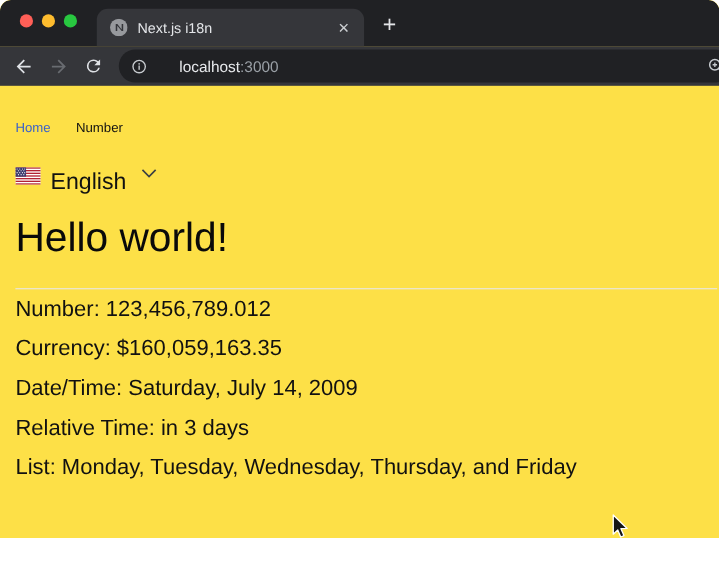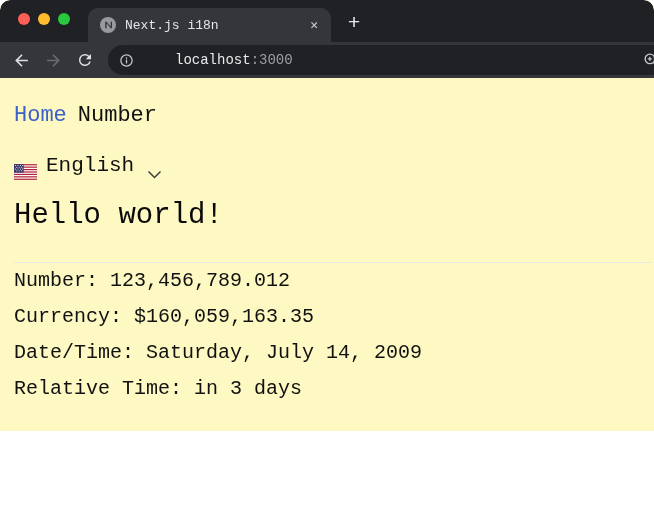--- a/index.html
+++ b/index.html
@@ -1,17 +1,17 @@
 <!DOCTYPE html>
 <html><head>
 <meta charset="utf-8">
 <style>
   html,body{margin:0;padding:0;background:#ffffff;}
   body{width:654px;height:532px;font-family:"Liberation Sans","DejaVu Sans",sans-serif;overflow:hidden;}
-  .window{position:relative;width:654px;height:431px;background:#fef9c3;border-radius:10px 10px 0 0;overflow:hidden;font-family:Liberation Mono, monospace;}
+  .window{position:relative;width:654px;height:489px;background:#fde047;border-radius:10px 10px 0 0;overflow:hidden;}
 
   
   .tabbar{position:relative;height:42px;background:#202124;border-radius:10px 10px 0 0;}
   .traffic{position:absolute;left:18px;top:13px;display:flex;gap:8px;}
   .light{width:12px;height:12px;border-radius:50%;display:inline-block;}
   .light.red{background:#ff5f57;}
   .light.yellow{background:#febc2e;}
   .light.green{background:#28c840;}
   .tab{position:absolute;left:88px;bottom:0;width:243px;height:34px;background:#35363a;
        border-radius:10px 10px 0 0;display:flex;align-items:center;padding:0 8px 0 12px;box-sizing:border-box;}
@@ -19,34 +19,34 @@
   .tab-title{margin-left:9px;font-size:13px;color:#e4e6e9;white-space:nowrap;overflow:hidden;flex:1;}
   .tab-close{color:#cdd0d3;font-size:13px;line-height:13px;padding:3px 5px;border-radius:4px;cursor:default;}
   .newtab{position:absolute;left:340px;bottom:5px;width:28px;height:28px;display:flex;align-items:center;justify-content:center;
           color:#e3e5e8;font-size:21px;font-weight:400;border-radius:50%;}
 
   
   .toolbar{height:36px;background:#35363a;display:flex;align-items:center;padding:0 0 0 8px;}
   .navbtn{width:26px;height:26px;display:flex;align-items:center;justify-content:center;border-radius:50%;margin-right:6px;flex:0 0 auto;}
   .urlpill{flex:1;height:30px;background:#202124;border-radius:15px;display:flex;align-items:center;
            padding-left:11px;margin-left:4px;margin-right:-12px;font-size:14px;color:#e8eaed;}
-  .url-host{margin-left:21px;white-space:nowrap;padding-left:20px;}
+  .url-host{margin-left:9px;white-space:nowrap;padding-left:20px;}
   .url-port{color:#9aa0a6;white-space:nowrap;}
   .zoombtn{margin-left:auto;margin-right:6px;display:flex;align-items:center;}
 
   
   .page{padding:26px 14px 0 14px;color:#111;}
-  .nav{display:flex;gap:11px;font-size:22px;line-height:24px;}
+  .nav{display:flex;gap:23px;font-size:12px;line-height:24px;}
   .nav a{text-decoration:none;}
   .nav a.active{color:#3b62c9;}
   .nav a.plain{color:#111;}
-  .lang{margin-top:24px;display:flex;align-items:flex-end;font-size:21px;line-height:28px;color:#111;cursor:default;}
+  .lang{margin-top:24px;display:flex;align-items:flex-start;font-size:21px;line-height:28px;color:#111;cursor:default;}
   .lang .flag{margin-right:9px;display:flex;}
   .lang .chev{margin-left:12px;display:flex;}
-  h1.heading{margin:16px 0 0 0;font-size:29px;line-height:40px;font-weight:400;color:#0a0a0a;}
+  h1.heading{margin:16px 0 0 0;font-size:37px;line-height:40px;font-weight:400;color:#0a0a0a;}
   hr.divider{border:none;border-top:1px solid #e8e8e8;margin:26px -12px 0 0;}
   .lines{font-size:20px;line-height:36px;color:#111;}
   .line{white-space:nowrap;}
 
   .cursor{position:absolute;left:556px;top:467px;pointer-events:none;}
 </style>
 </head>
 <body>
 
 <div class="window">
@@ -154,20 +154,21 @@
 
     <h1 class="heading">Hello world!</h1>
 
     <hr class="divider">
 
     <div class="lines">
       <div class="line">Number: 123,456,789.012</div>
       <div class="line">Currency: $160,059,163.35</div>
       <div class="line">Date/Time: Saturday, July 14, 2009</div>
       <div class="line">Relative Time: in 3 days</div>
+      <div class="line">List: Monday, Tuesday, Wednesday, Thursday, and Friday</div>
     </div>
   </div>
 
   <span class="cursor">
     <svg width="17" height="24" viewBox="0 0 17 24">
       <path d="M1.5 1.2 L1.5 18.6 L5.6 14.8 L8.3 21.2 L11.2 19.9 L8.5 13.6 L14.1 13.4 Z" fill="#151515" stroke="#ffffff" stroke-width="1.2" stroke-linejoin="round"></path>
     </svg>
   </span>
 
 </div>

